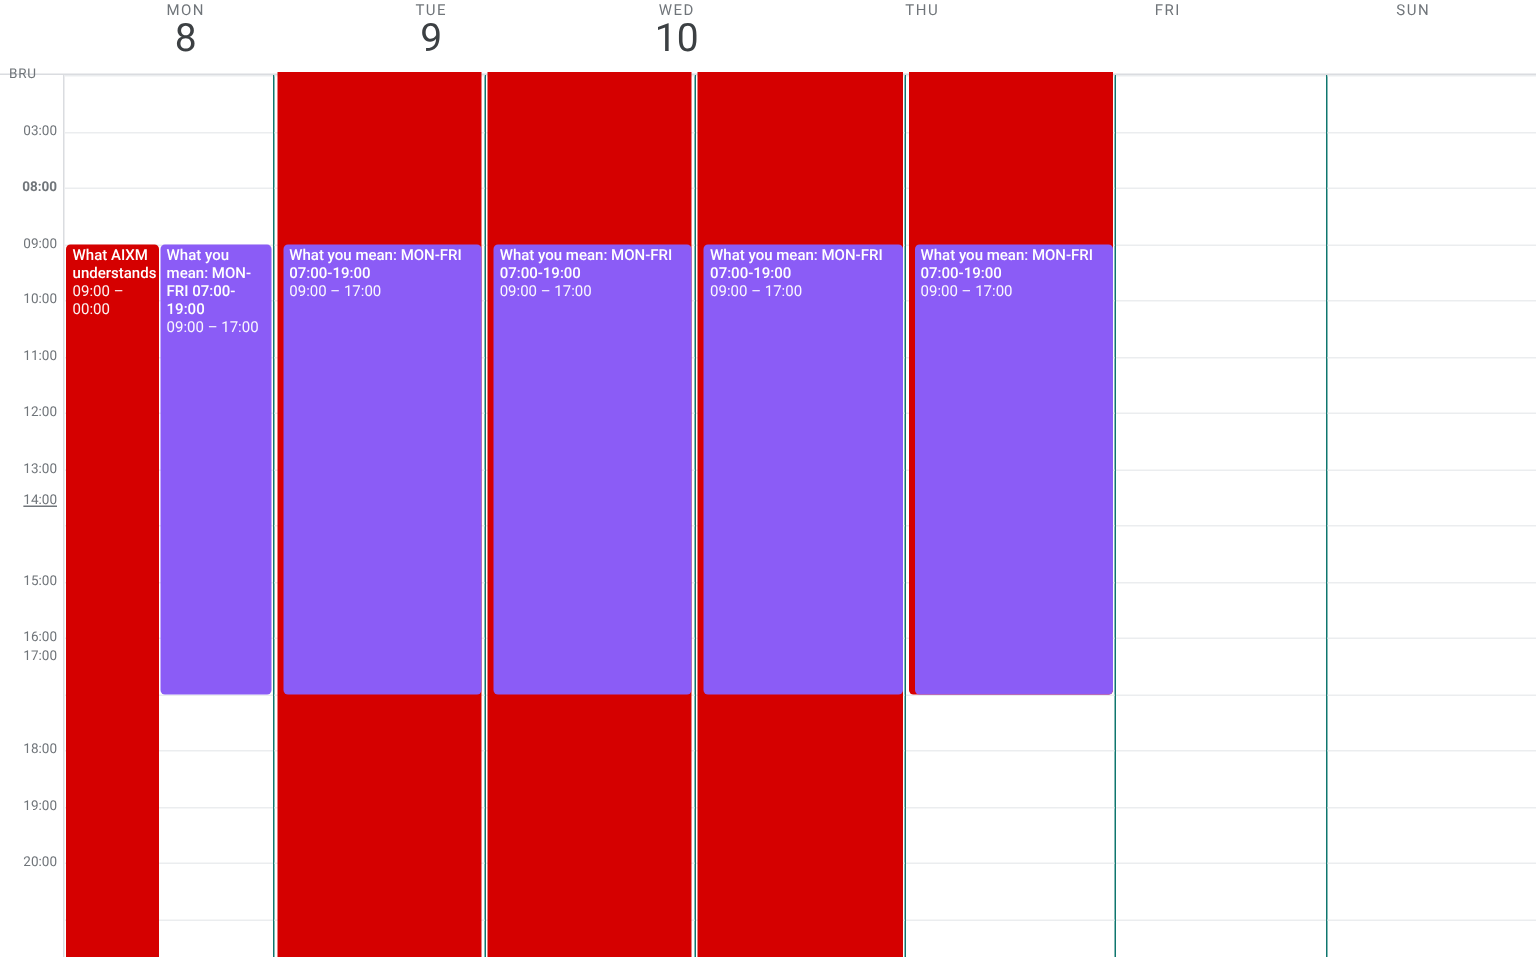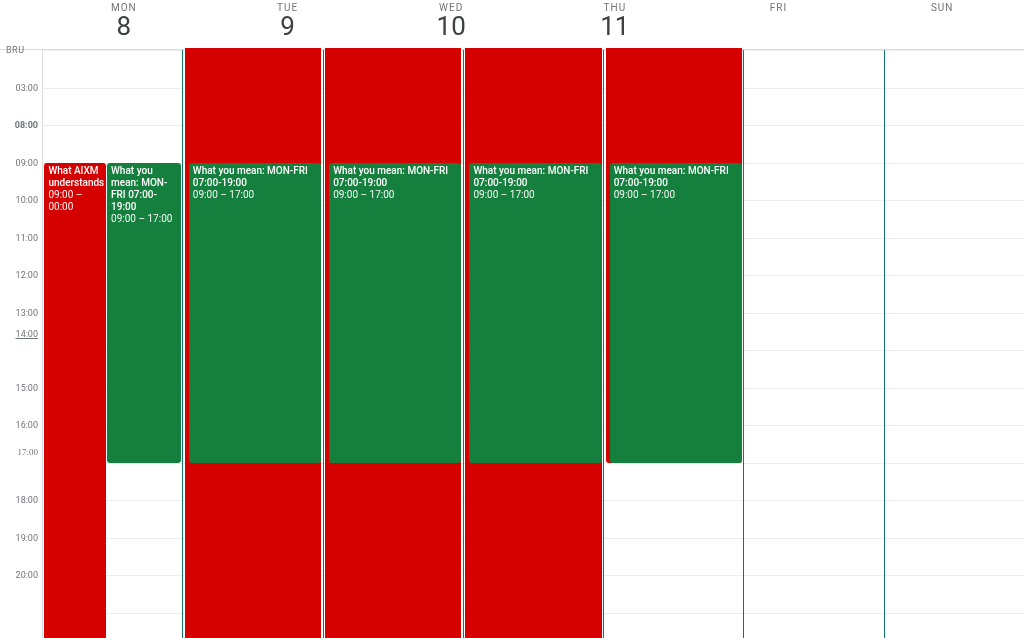--- a/index.html
+++ b/index.html
@@ -15,21 +15,21 @@
 .gutter{width:42px;flex:none;border-right:1px solid #dadce0;position:relative}
 .hour-label{position:absolute;right:4px;font-size:9px;color:#70757a;transform:translateY(-5px)}
 .days{flex:1;display:flex;position:relative}
 .day{flex:1;position:relative;border-right:1px solid #0f766e}
 .day:last-child{border-right:0}
 .hour-line{position:absolute;left:0;width:100%;border-top:1px solid #ebedef;height:0}
 .ev{position:absolute;border-radius:3px;color:#fff;font-size:10px;line-height:12px;padding:2px 4px;box-sizing:border-box;overflow:hidden;cursor:pointer}
 .ev .title{font-weight:500}
 .ev .time{opacity:.95}
 .red{background:#d50000}
-.blue{background:#15803d}
+.blue{background:#8b5cf6}
 </style>
 </head>
 <body>
 
 <div class="cal">
   <div class="header">
     <div class="gutter-header">
       <span class="tz-label">BRU</span>
     </div>
     <div class="days-header" id="days-header">
@@ -40,21 +40,20 @@
         <div class="day-col-head">
           <div class="dow">TUE</div>
           <div class="daynum">9</div>
         </div>
         <div class="day-col-head">
           <div class="dow">WED</div>
           <div class="daynum">10</div>
         </div>
         <div class="day-col-head">
           <div class="dow">THU</div>
-          <div class="daynum">11</div>
         </div>
         <div class="day-col-head">
           <div class="dow">FRI</div>
         </div>
         <div class="day-col-head">
           <div class="dow">SUN</div>
         </div>
       </div>
   </div>
   <div class="grid">
@@ -62,21 +61,21 @@
         <div class="hour-label" style="top: 37.5px;">03:00</div>
         <div class="hour-label" style="top: 75px; font-weight: bold;">08:00</div>
         <div class="hour-label" style="top: 112.5px;">09:00</div>
         <div class="hour-label" style="top: 150px;">10:00</div>
         <div class="hour-label" style="top: 187.5px;">11:00</div>
         <div class="hour-label" style="top: 225px;">12:00</div>
         <div class="hour-label" style="top: 262.5px;">13:00</div>
         <div class="hour-label" style="top: 284px; text-decoration: underline;">14:00</div>
         <div class="hour-label" style="top: 337.5px;">15:00</div>
         <div class="hour-label" style="top: 375px;">16:00</div>
-        <div class="hour-label" style="top: 402px; font-family: Liberation Serif, serif;">17:00</div>
+        <div class="hour-label" style="top: 388px;">17:00</div>
         <div class="hour-label" style="top: 450px;">18:00</div>
         <div class="hour-label" style="top: 487.5px;">19:00</div>
         <div class="hour-label" style="top: 525px;">20:00</div>
       </div>
     <div class="days" id="days-body">
         <div class="day">
           <div class="hour-line" style="top: 0px;"></div>
           <div class="hour-line" style="top: 37.5px;"></div>
           <div class="hour-line" style="top: 75px;"></div>
           <div class="hour-line" style="top: 112.5px;"></div>

